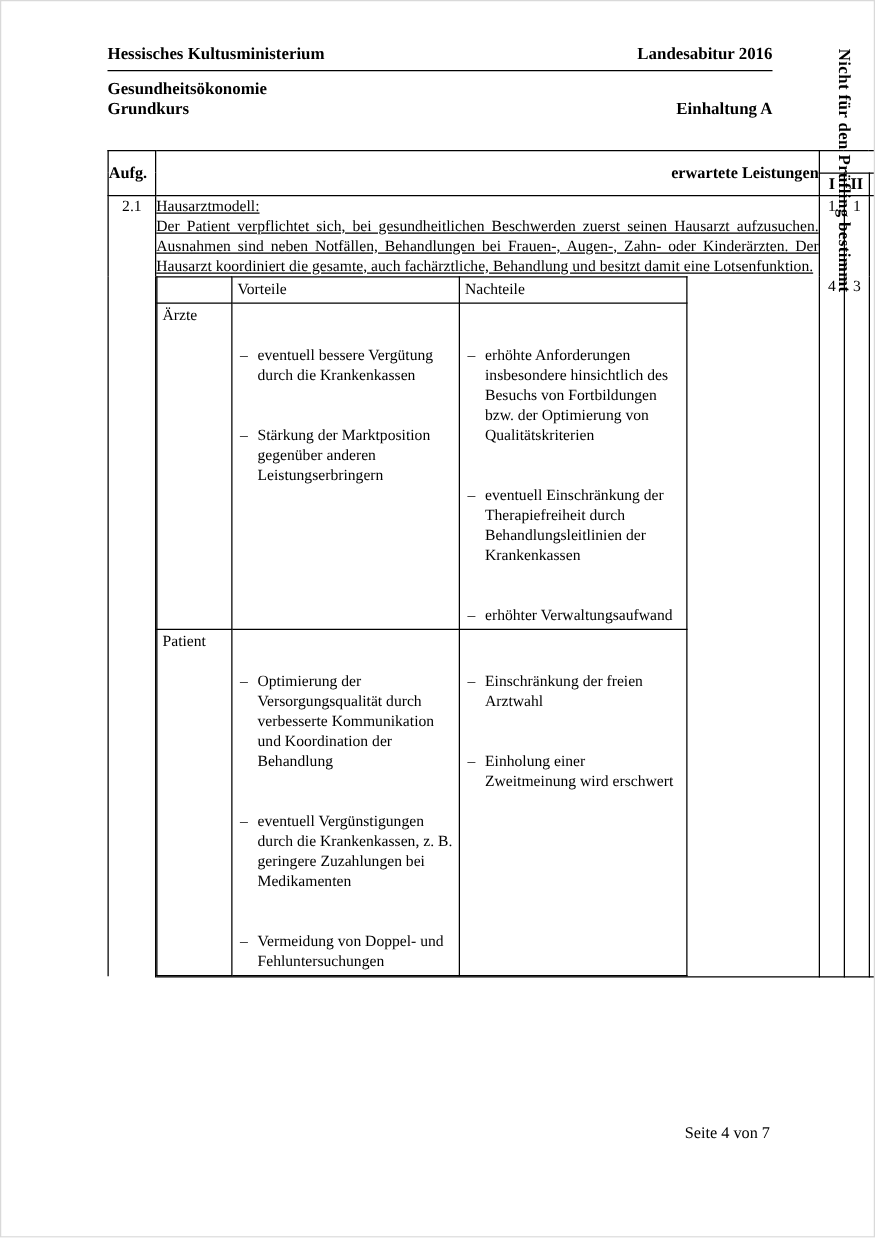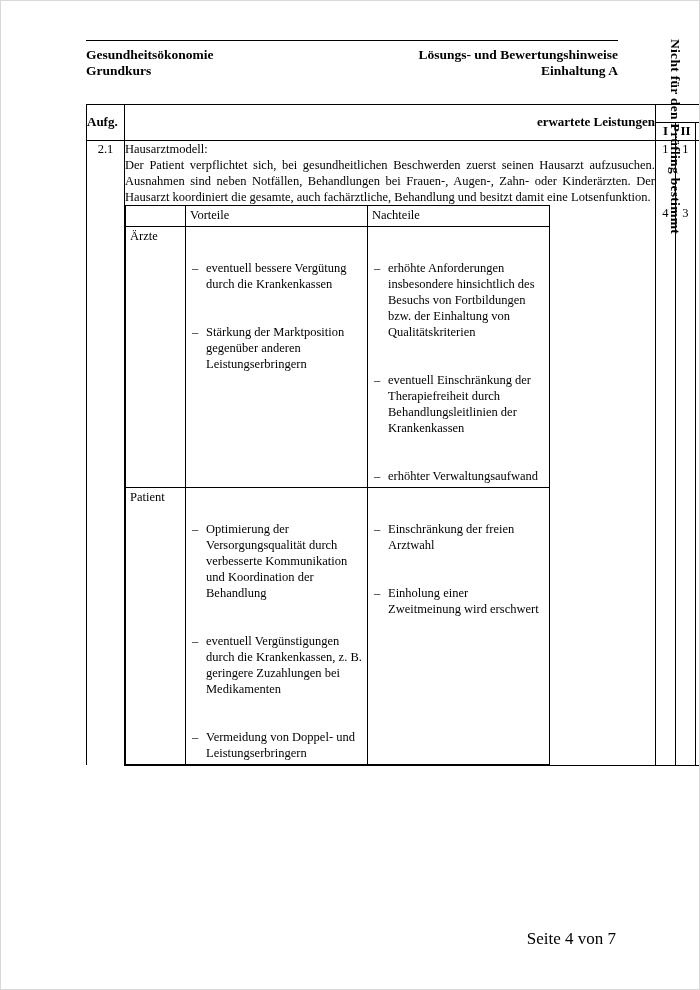--- a/index.html
+++ b/index.html
@@ -48,21 +48,21 @@
   }
   .h1 th, .h2 th { font-weight: bold; font-size: 13px; }
   .c-aufg { text-align: left; padding: 2px 2px 2px 3px; vertical-align: middle; }
   .c-leist { text-align: right; padding: 2px 2px 2px 5px; vertical-align: middle; }
   .c-be { text-align: right; height: 17px; }
   .h2 th { text-align: center; height: 18px; }
 
   tr.r1 td { border-bottom: none; vertical-align: top; }
   tr.r2 td { border-top: none; vertical-align: top; }
   td.aufg-cell { text-align: center; vertical-align: top; padding-top: 3px; }
-  td.content-cell { padding: 3px 6px 0 5px; }
+  td.content-cell { padding: 3px 6px 0 5px; text-decoration: underline; }
   .intro-title { }
   .intro-text { text-align: justify; }
   td.be { text-align: center; vertical-align: bottom; padding-bottom: 0px; }
   td.content-cell2 { padding: 4px 0 3px 2px; border-radius: 27px; }
 
   table.inner {
     border-collapse: collapse;
     width: 424px;
     table-layout: fixed;
     font-size: 12.5px;
@@ -83,38 +83,41 @@
     top: 38px;
     right: 16px;
     writing-mode: vertical-rl;
     font-weight: bold;
     font-size: 13.5px;
     letter-spacing: 0.3px;
     white-space: nowrap;
   }
   .footer {
     position: absolute;
-    top: 928px;
+    top: 897px;
     right: 83px;
-    font-size: 17px;
+    font-size: 13px;
   }
 </style>
 </head>
 <body>
 
 <div class="page">
 
   <div class="side-note">Nicht für den Prüfling bestimmt</div>
 
   <div class="doc">
 
+    <div class="hrow">
+      <span>Hessisches Kultusministerium</span>
+      <span>Landesabitur 2016</span>
+    </div>
     <div class="rule"></div>
     <div class="hrow h-sub">
       <span>Gesundheitsökonomie</span>
-      <span>Lösungs- und Bewertungshinweise</span>
     </div>
     <div class="hrow h-sub">
       <span>Grundkurs</span>
       <span>Einhaltung A</span>
     </div>
 
     <table class="main">
       <colgroup>
         <col style="width:38px">
         <col>
@@ -159,31 +162,31 @@
                   <th>Vorteile</th>
                   <th>Nachteile</th>
                 </tr>
                 <tr>
                   <td>Ärzte</td>
                   <td>
                     <div class="li"><span>eventuell bessere Vergütung durch die Krankenkassen</span></div>
                     <div class="li"><span>Stärkung der Marktposition gegenüber anderen Leistungserbringern</span></div>
                   </td>
                   <td>
-                    <div class="li"><span>erhöhte Anforderungen insbesondere hinsichtlich des Besuchs von Fortbildungen bzw. der Einhaltung von Qualitätskriterien</span></div>
+                    <div class="li"><span>erhöhte Anforderungen insbesondere hinsichtlich des Besuchs von Fortbildungen bzw. der Optimierung von Qualitätskriterien</span></div>
                     <div class="li"><span>eventuell Einschränkung der Therapiefreiheit durch Behandlungsleitlinien der Krankenkassen</span></div>
                     <div class="li"><span>erhöhter Verwaltungsaufwand</span></div>
                   </td>
                 </tr>
                 <tr>
                   <td>Patient</td>
                   <td>
                     <div class="li"><span>Optimierung der Versorgungsqualität durch verbesserte Kommunikation und Koordination der Behandlung</span></div>
                     <div class="li"><span>eventuell Vergünstigungen durch die Krankenkassen, z. B. geringere Zuzahlungen bei Medikamenten</span></div>
-                    <div class="li"><span>Vermeidung von Doppel- und Leistungserbringern</span></div>
+                    <div class="li"><span>Vermeidung von Doppel- und Fehluntersuchungen</span></div>
                   </td>
                   <td>
                     <div class="li"><span>Einschränkung der freien Arztwahl</span></div>
                     <div class="li"><span>Einholung einer Zweitmeinung wird erschwert</span></div>
                   </td>
                 </tr>
               </tbody>
             </table>
           </td>
           <td class="be">4</td>

